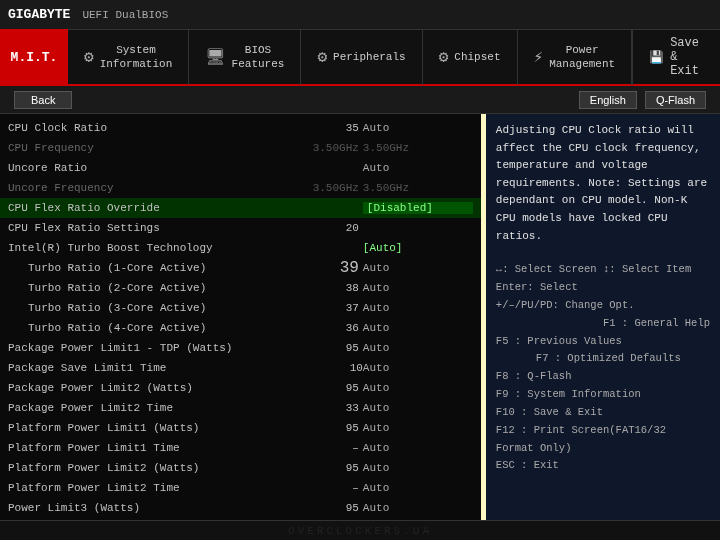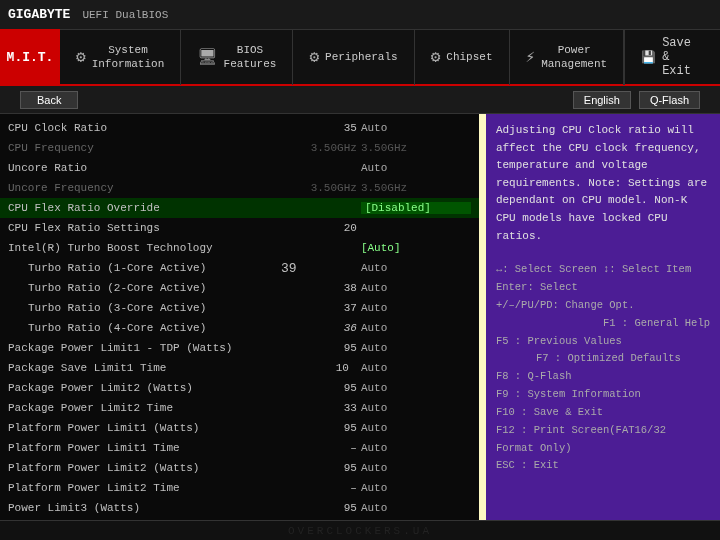--- a/index.html
+++ b/index.html
@@ -37,21 +37,21 @@
     #navbar {
       background: #111;
       height: 56px;
       display: flex;
       align-items: center;
       border-bottom: 2px solid #c00;
     }
     #mit-btn {
       background: #c00;
       color: #fff;
-      width: 60px;
+      width: 68px;
       height: 56px;
       display: flex;
       align-items: center;
       justify-content: center;
       font-weight: bold;
       font-size: 13px;
       cursor: pointer;
       flex-shrink: 0;
     }
     .nav-item {
@@ -84,21 +84,21 @@
       border-left: 1px solid #333;
       gap: 6px;
     }
 
     
     #toolbar {
       background: #1a1a1a;
       height: 28px;
       display: flex;
       align-items: center;
-      padding: 0 20px;
+      padding: 0 14px;
       border-bottom: 1px solid #333;
     }
     #back-btn {
       background: #333;
       color: #fff;
       border: 1px solid #555;
       padding: 2px 16px;
       cursor: pointer;
       font-size: 11px;
     }
@@ -125,21 +125,21 @@
     
     #content {
       display: flex;
       height: calc(540px - 30px - 56px - 28px - 20px);
     }
 
     
     #settings-panel {
       width: 508px;
       background: #0a0a0a;
-      border-right: 7px solid #fef9c3;
+      border-right: 5px solid #fef9c3;
       overflow-y: auto;
       padding: 4px 0;
     }
     .setting-row {
       display: flex;
       align-items: center;
       height: 20px;
       padding: 0 8px;
       cursor: pointer;
     }
@@ -149,21 +149,21 @@
       flex: 1;
       font-size: 11px;
       white-space: nowrap;
       overflow: hidden;
     }
     .setting-name.indented { padding-left: 20px; }
 
     
     #help-panel {
       width: 244px;
-      background: #4c1d95;
+      background: #0f172a;
       padding: 8px 10px;
       font-size: 11px;
       color: #c0c0c0;
       line-height: 1.5;
     }
     #help-text {
       margin-bottom: 16px;
       color: #e0e0e0;
       line-height: 1.6;
     }
@@ -269,46 +269,46 @@
         <span style="width: 80px; font-size: 11px; text-align: right; padding-right: 4px;">20</span>
         <span style="width: 110px; font-size: 11px; text-align: left; color: rgb(170, 170, 170);"></span>
       </div>
       <div class="setting-row">
         <span class="setting-name">Intel(R) Turbo Boost Technology</span>
         <span style="width: 80px; font-size: 11px; text-align: right; padding-right: 4px;"></span>
         <span style="width: 110px; font-size: 11px; text-align: left; color: rgb(136, 255, 136);">[Auto]</span>
       </div>
       <div class="setting-row">
         <span class="setting-name indented">Turbo Ratio (1-Core Active)</span>
-        <span style="width: 80px; font-size: 13px; padding-right: 4px;">39</span>
+        <span style="width: 80px; font-size: 16px; text-align: right; padding-right: 4px;">39</span>
         <span style="width: 110px; font-size: 11px; text-align: left; color: rgb(170, 170, 170);">Auto</span>
       </div>
       <div class="setting-row">
         <span class="setting-name indented">Turbo Ratio (2-Core Active)</span>
         <span style="width: 80px; font-size: 11px; text-align: right; padding-right: 4px;">38</span>
         <span style="width: 110px; font-size: 11px; text-align: left; color: rgb(170, 170, 170);">Auto</span>
       </div>
       <div class="setting-row">
         <span class="setting-name indented">Turbo Ratio (3-Core Active)</span>
         <span style="width: 80px; font-size: 11px; text-align: right; padding-right: 4px;">37</span>
         <span style="width: 110px; font-size: 11px; text-align: left; color: rgb(170, 170, 170);">Auto</span>
       </div>
       <div class="setting-row">
         <span class="setting-name indented">Turbo Ratio (4-Core Active)</span>
-        <span style="width: 80px; font-size: 11px; text-align: right; padding-right: 4px; font-style: italic;">36</span>
+        <span style="width: 80px; font-size: 11px; text-align: right; padding-right: 4px;">36</span>
         <span style="width: 110px; font-size: 11px; text-align: left; color: rgb(170, 170, 170);">Auto</span>
       </div>
       <div class="setting-row">
         <span class="setting-name">Package Power Limit1 - TDP (Watts)</span>
         <span style="width: 80px; font-size: 11px; text-align: right; padding-right: 4px;">95</span>
         <span style="width: 110px; font-size: 11px; text-align: left; color: rgb(170, 170, 170);">Auto</span>
       </div>
       <div class="setting-row">
         <span class="setting-name">Package Save Limit1 Time</span>
-        <span style="width: 80px; font-size: 11px; text-align: right; padding-right: 12px;">10</span>
+        <span style="width: 80px; font-size: 11px; text-align: right; padding-right: 0;">10</span>
         <span style="width: 110px; font-size: 11px; text-align: left; color: rgb(170, 170, 170);">Auto</span>
       </div>
       <div class="setting-row">
         <span class="setting-name">Package Power Limit2 (Watts)</span>
         <span style="width: 80px; font-size: 11px; text-align: right; padding-right: 4px;">95</span>
         <span style="width: 110px; font-size: 11px; text-align: left; color: rgb(170, 170, 170);">Auto</span>
       </div>
       <div class="setting-row">
         <span class="setting-name">Package Power Limit2 Time</span>
         <span style="width: 80px; font-size: 11px; text-align: right; padding-right: 4px;">33</span>

